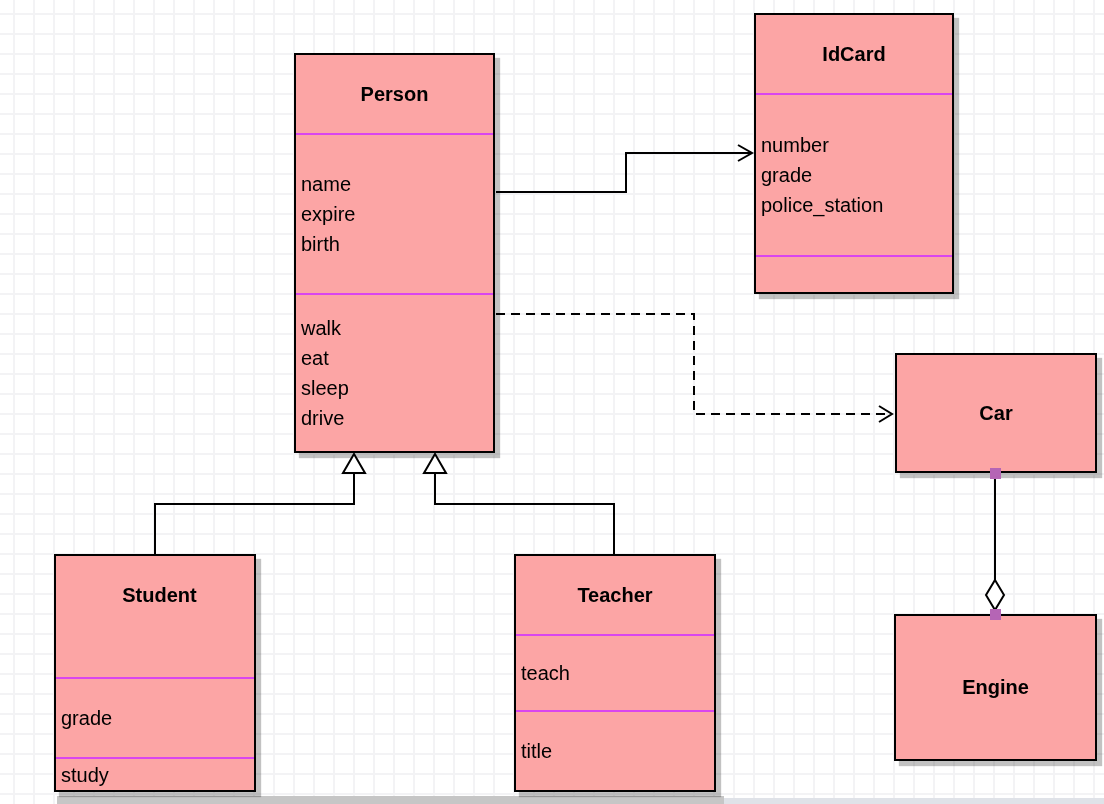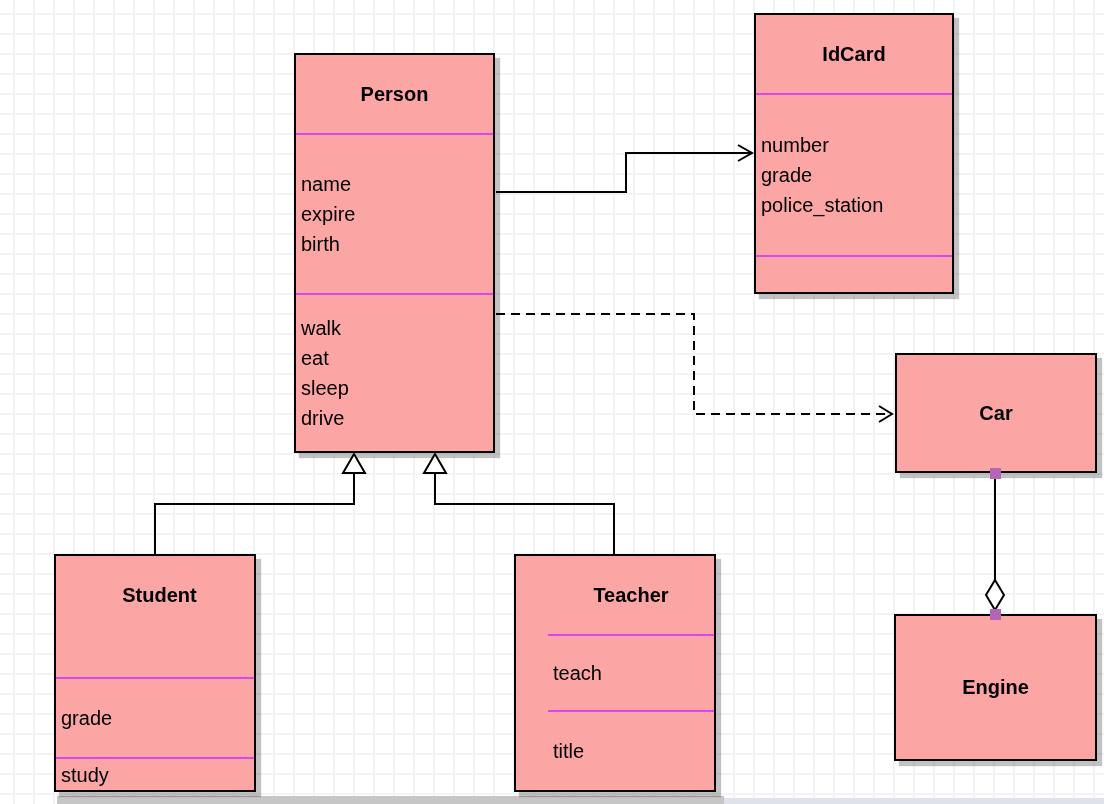--- a/index.html
+++ b/index.html
@@ -45,21 +45,21 @@
   #node-idcard {left:754px;top:13px;width:200px;height:281px;}
   #node-idcard .title{height:78px;}
   #node-idcard .attrs{height:162px;}
   #node-car    {left:895px;top:353px;width:202px;height:120px;}
   #node-car .title{flex:1 1 auto;}
   #node-engine {left:894px;top:614px;width:203px;height:147px;}
   #node-engine .title{flex:1 1 auto;}
   #node-student{left:54px;top:554px;width:202px;height:238px;}
   #node-student .title{height:78px;padding-left:9px;}
   #node-student .attrs{height:80px;margin-top:43px;}
-  #node-teacher{left:514px;top:554px;width:202px;height:238px;padding-left:32px;}
+  #node-teacher{left:514px;top:554px;width:202px;height:238px;}
   #node-teacher .title{height:78px;}
   #node-teacher .attrs{height:80px;}
 
   #edge-layer{position:absolute;left:0;top:0;z-index:3;}
   .bottom-strip{position:absolute;z-index:1;}
   #strip-dark {left:57px;top:796px;width:667px;height:8px;background:#c6c6c6;}
   #strip-light{left:724px;top:798px;width:380px;height:6px;background:#dfe2e8;}
 </style>
 </head>
 <body>

